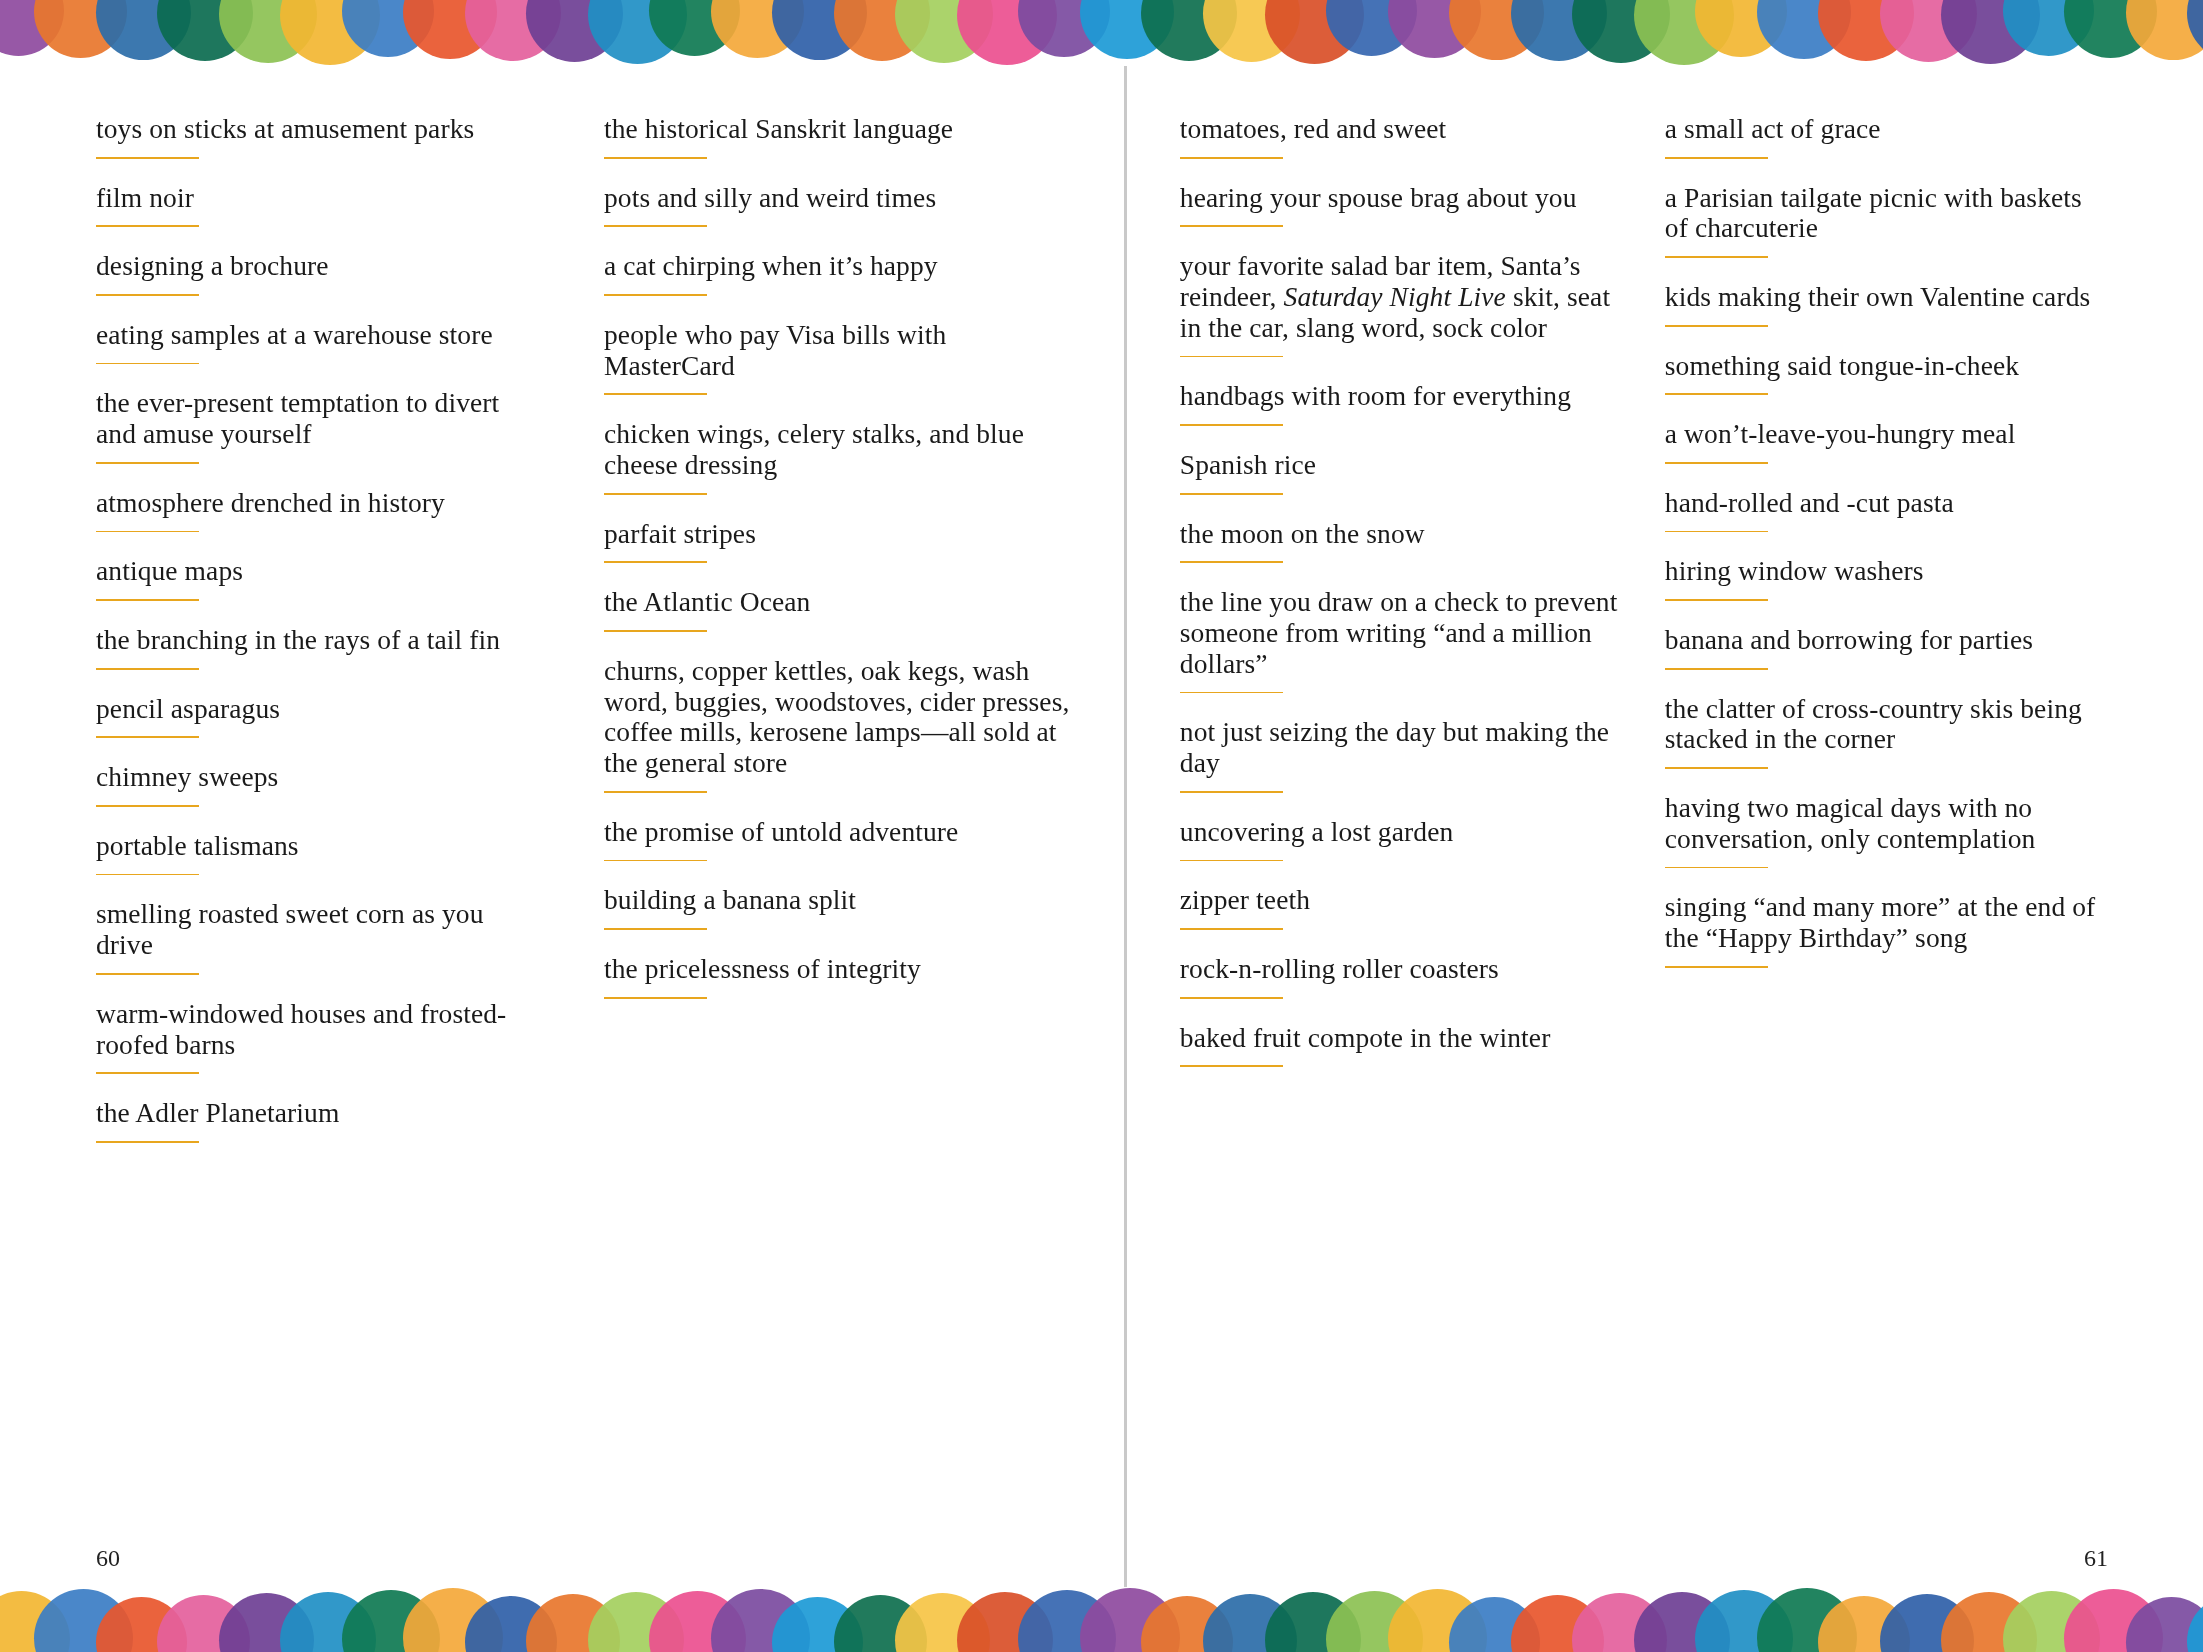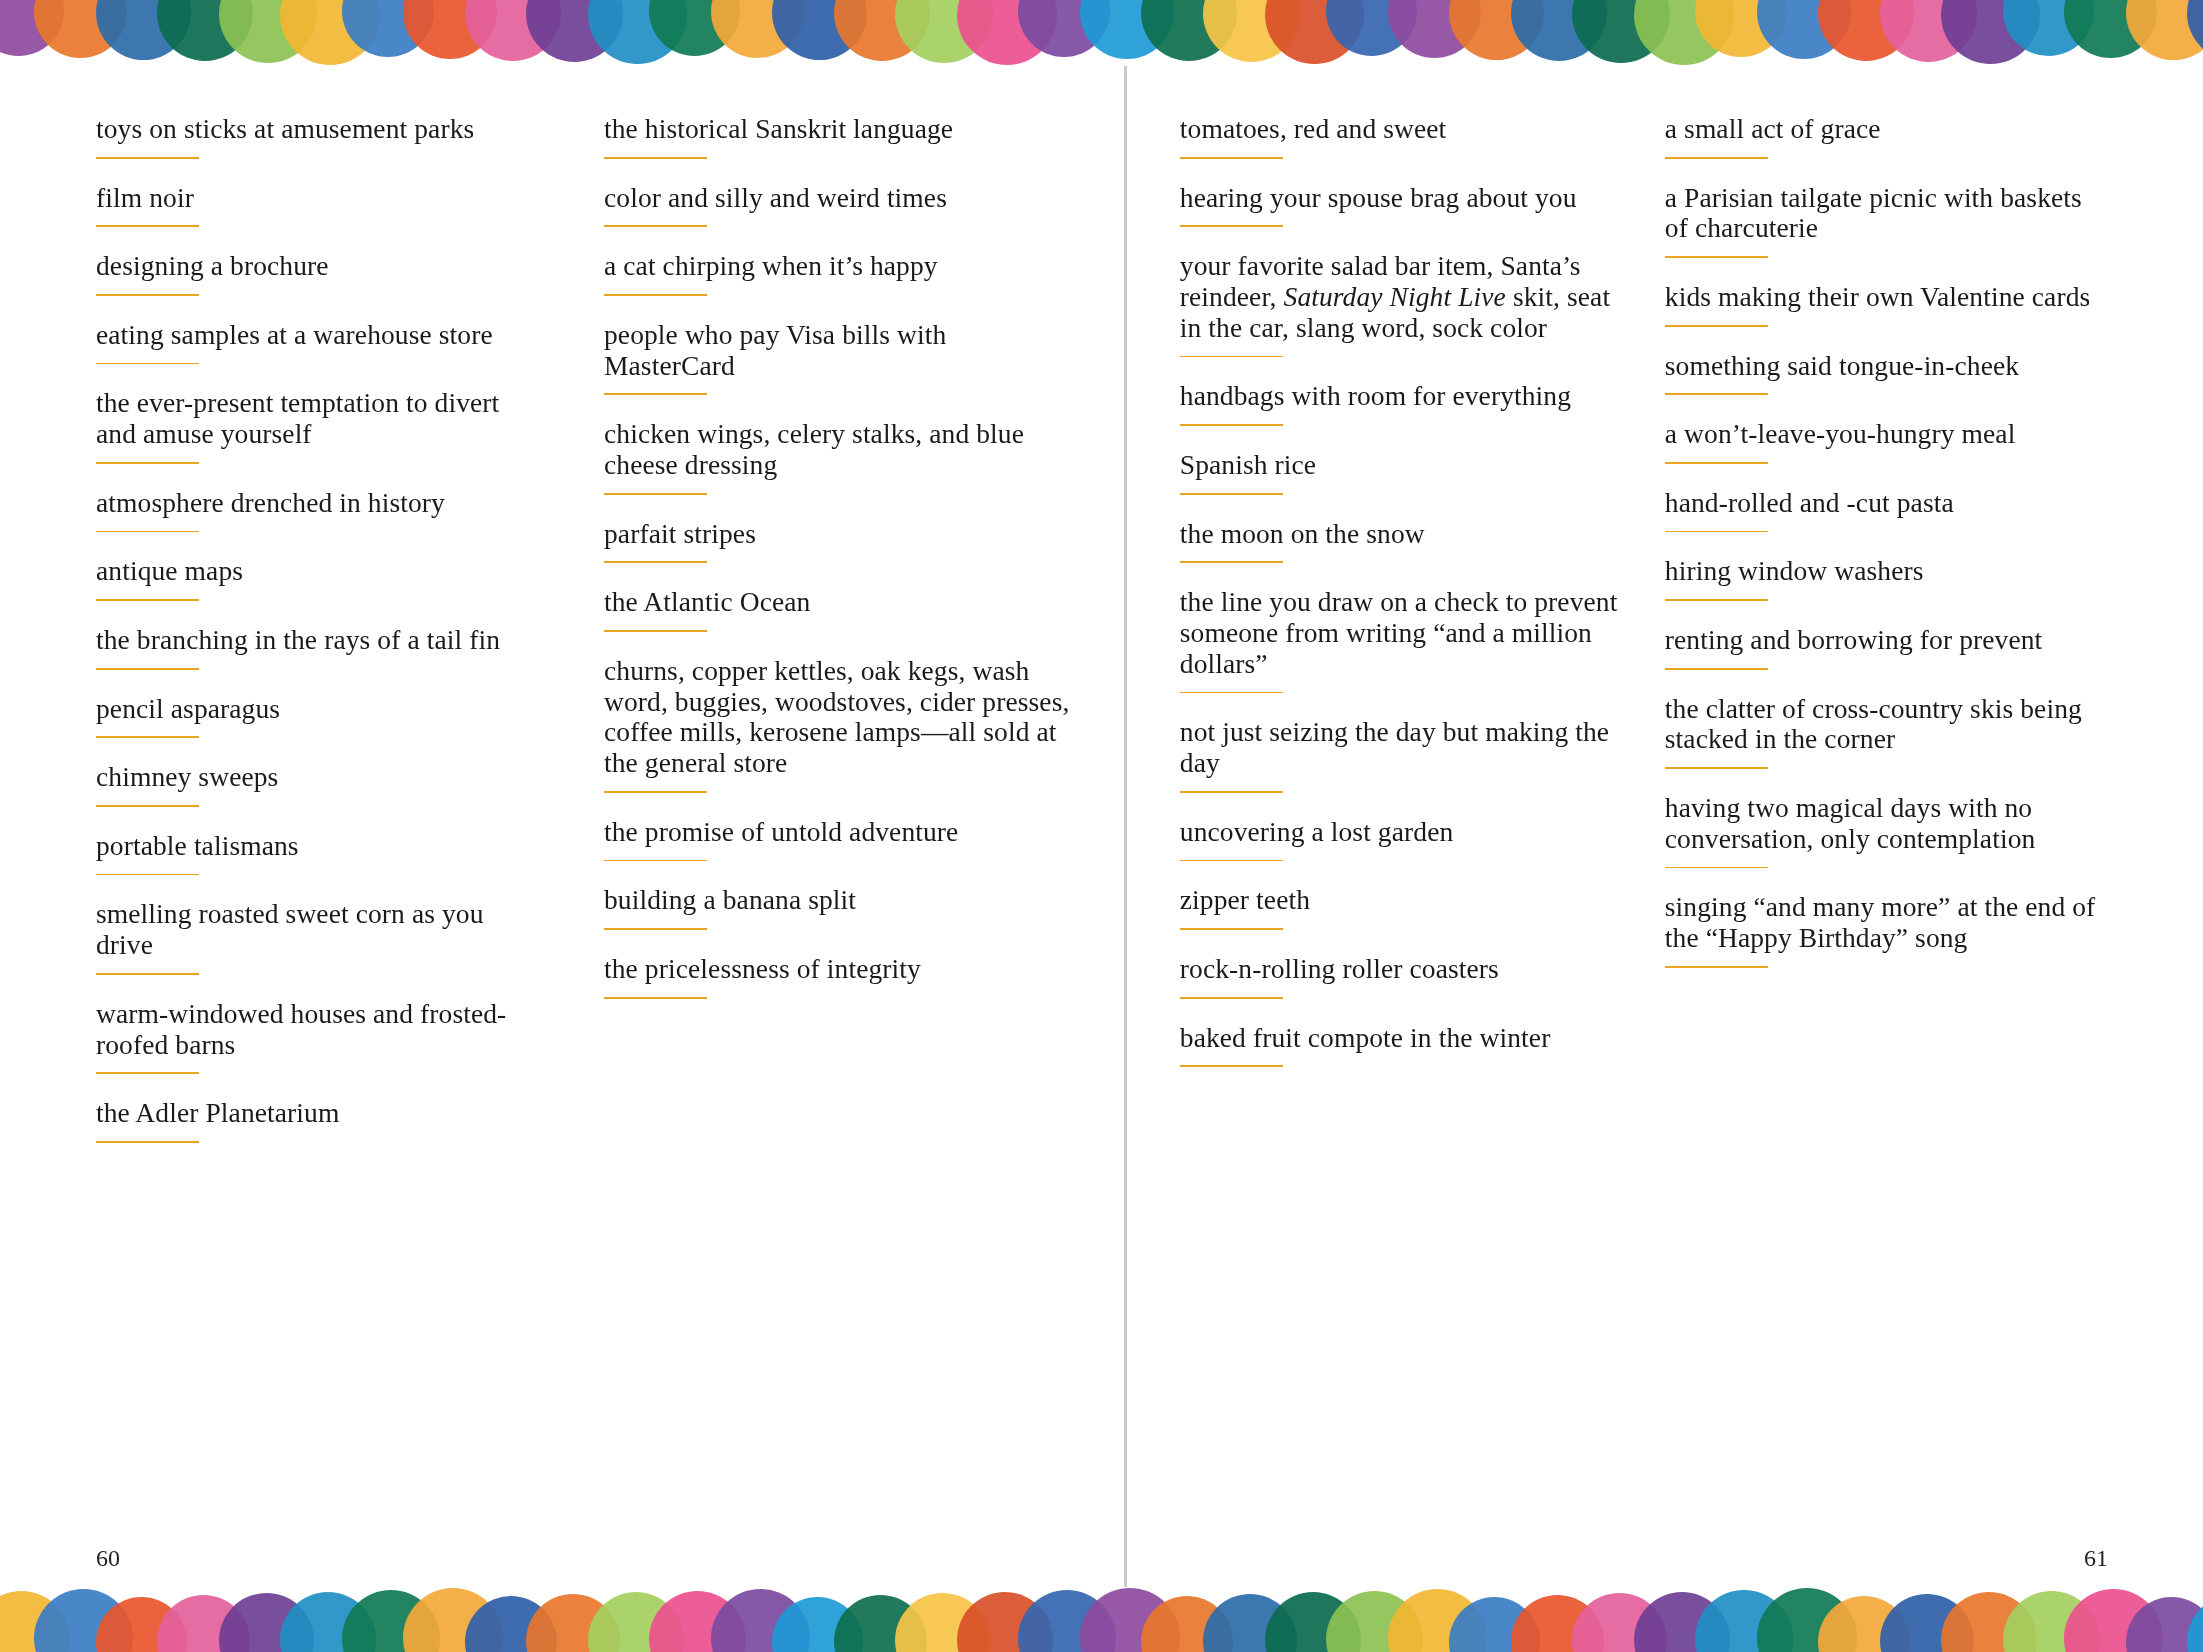--- a/index.html
+++ b/index.html
@@ -215,21 +215,21 @@
               <div class="entry-text">the Adler Planetarium</div>
               <div class="entry-rule"></div>
             </div>
           </div>
         <div class="column">
             <div class="entry">
               <div class="entry-text">the historical Sanskrit language</div>
               <div class="entry-rule"></div>
             </div>
             <div class="entry">
-              <div class="entry-text">color and silly and weird times</div>
+              <div class="entry-text">pots and silly and weird times</div>
               <div class="entry-rule"></div>
             </div>
             <div class="entry">
               <div class="entry-text">a cat chirping when it’s happy</div>
               <div class="entry-rule"></div>
             </div>
             <div class="entry">
               <div class="entry-text">people who pay Visa bills with MasterCard</div>
               <div class="entry-rule"></div>
             </div>
@@ -345,21 +345,21 @@
             </div>
             <div class="entry">
               <div class="entry-text">hand-rolled and -cut pasta</div>
               <div class="entry-rule"></div>
             </div>
             <div class="entry">
               <div class="entry-text">hiring window washers</div>
               <div class="entry-rule"></div>
             </div>
             <div class="entry">
-              <div class="entry-text">renting and borrowing for prevent</div>
+              <div class="entry-text">banana and borrowing for parties</div>
               <div class="entry-rule"></div>
             </div>
             <div class="entry">
               <div class="entry-text">the clatter of cross-country skis being stacked in the corner</div>
               <div class="entry-rule"></div>
             </div>
             <div class="entry">
               <div class="entry-text">having two magical days with no conversation, only contemplation</div>
               <div class="entry-rule"></div>
             </div>

